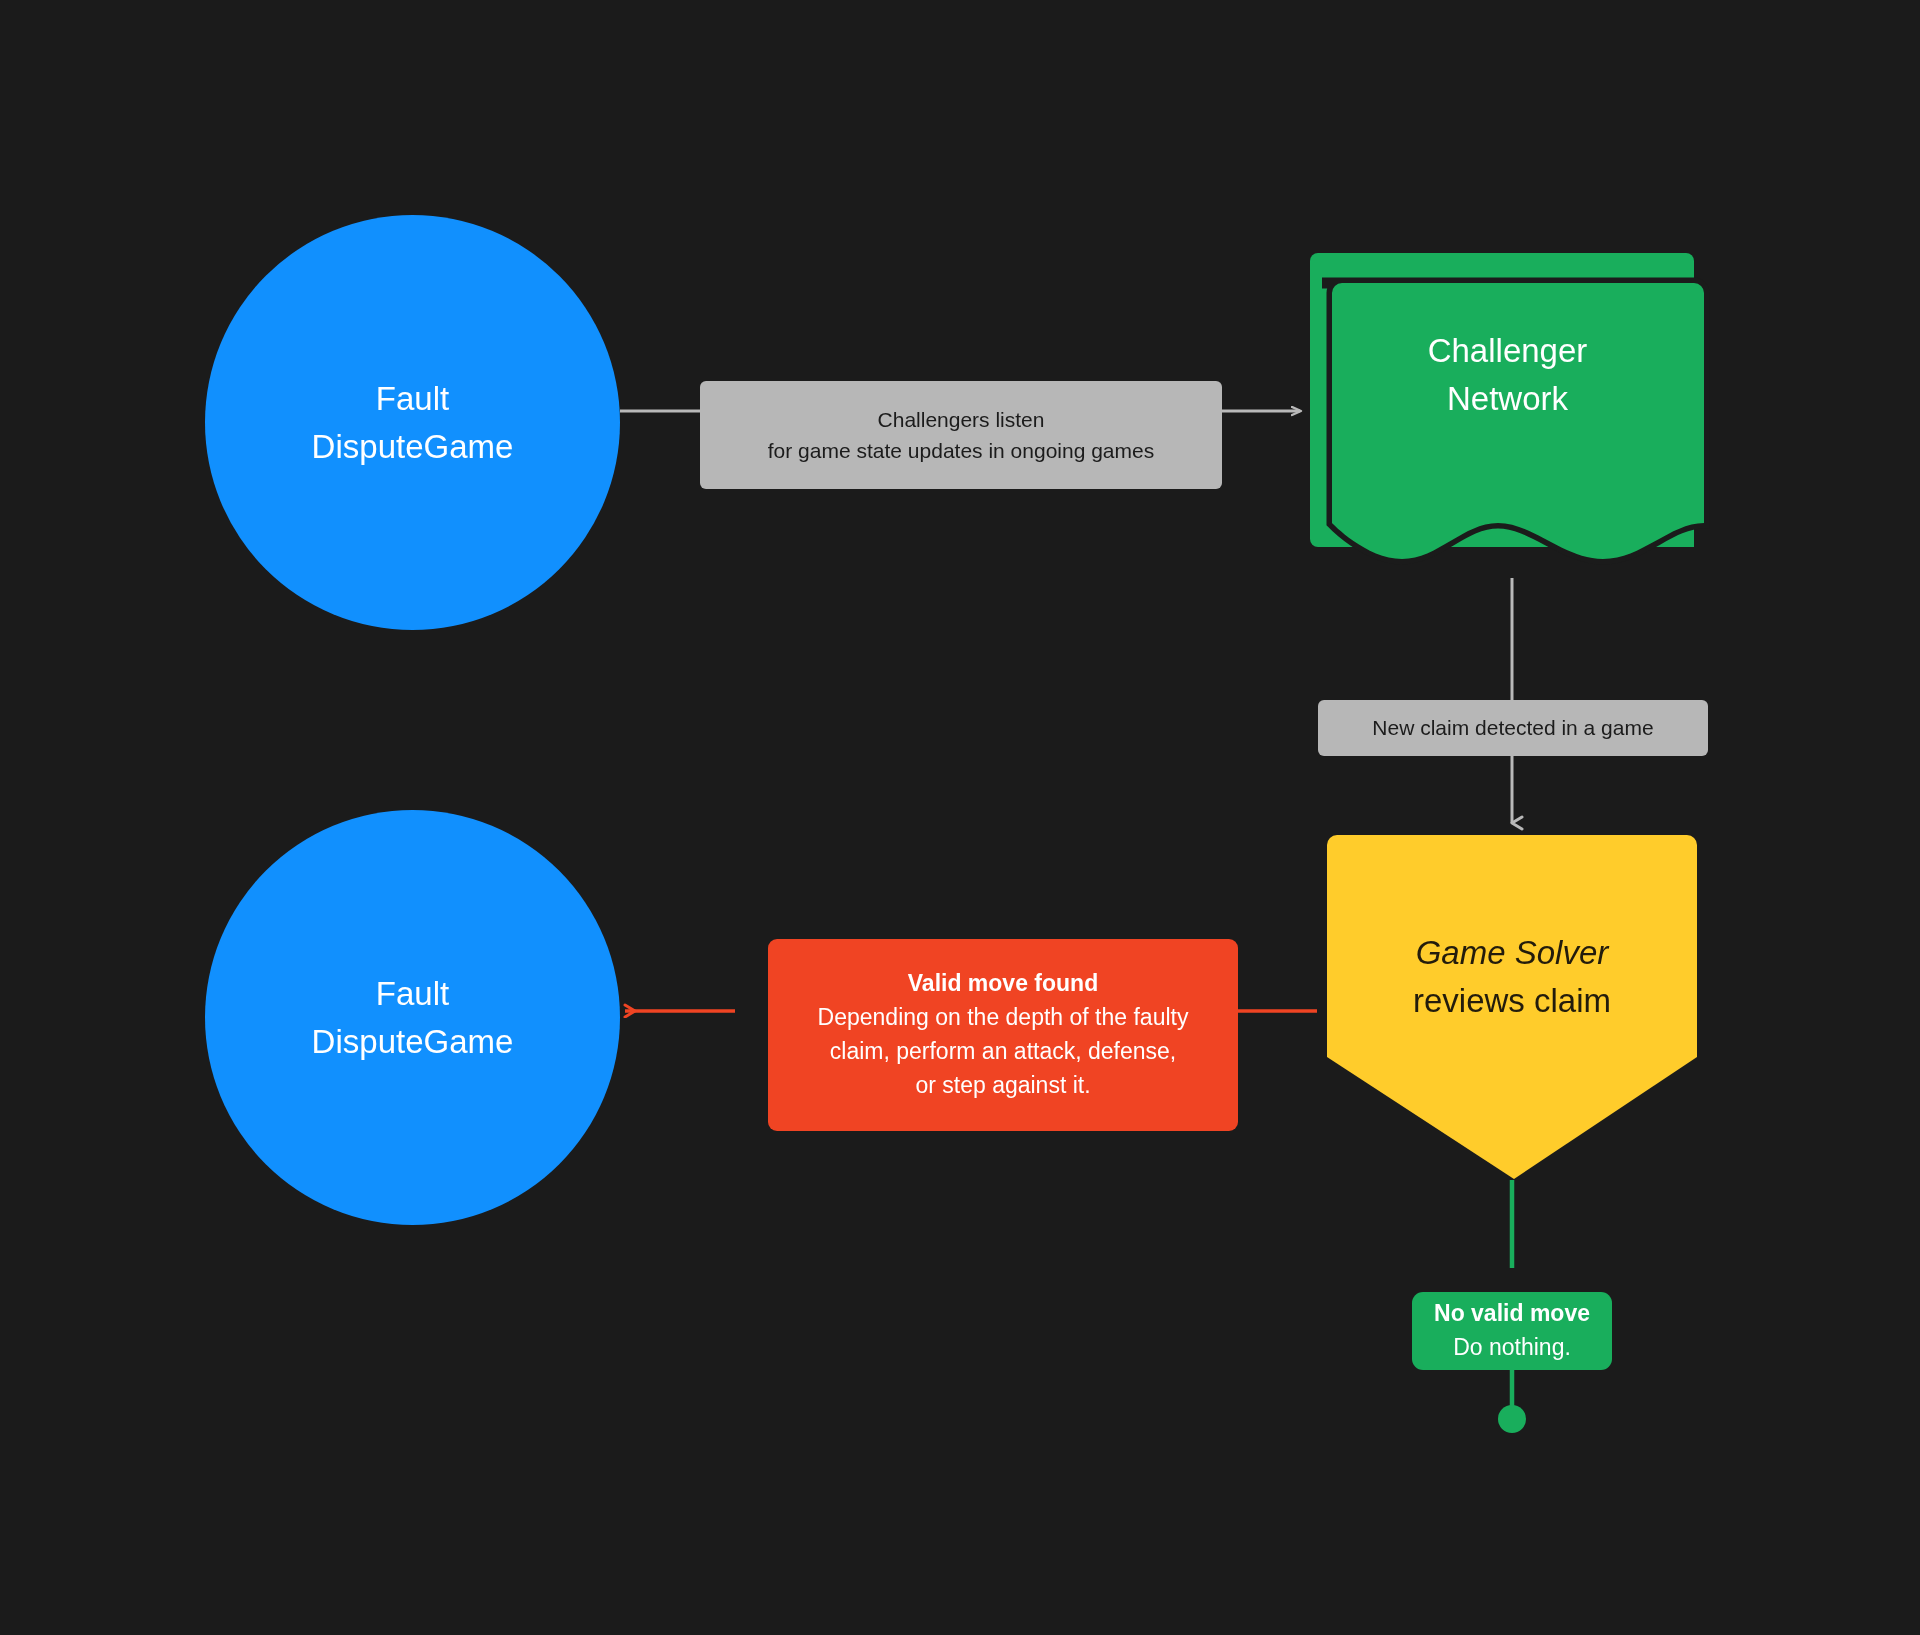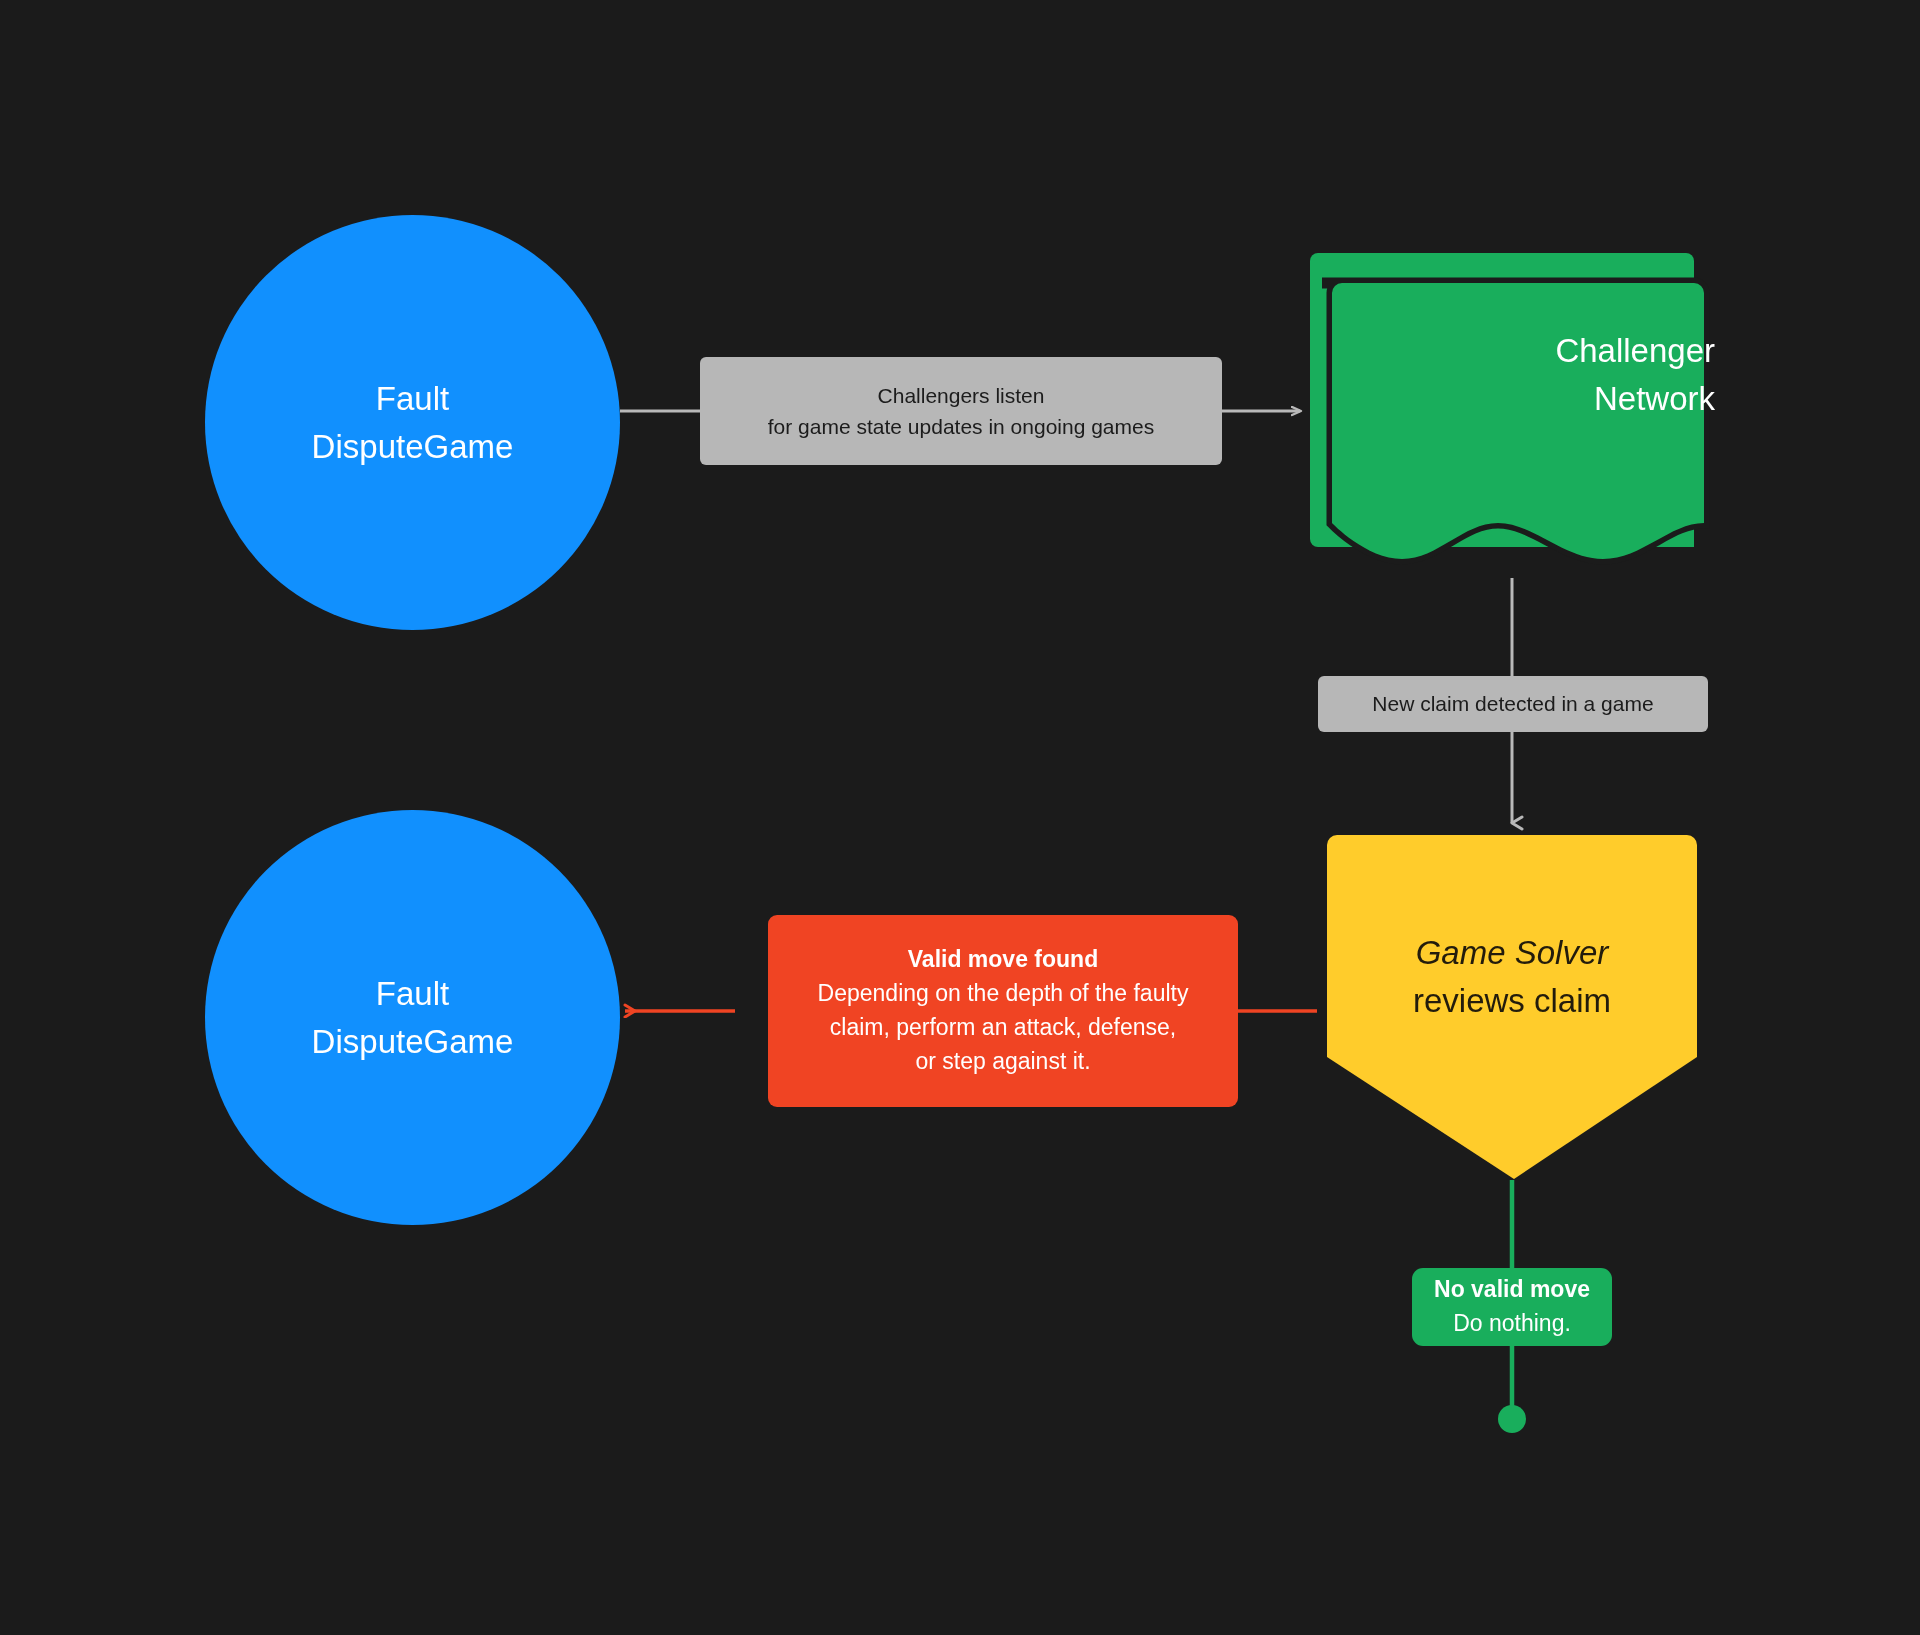--- a/index.html
+++ b/index.html
@@ -43,21 +43,21 @@
   }
 
   .doc-node {
     color: #ffffff;
     font-size: 33px;
     line-height: 1.45;
   }
   .doc-label {
     position: absolute;
     left: 0; right: 0;
-    text-align: right;
+    text-align: center;
     color: #ffffff;
     font-size: 33px;
     line-height: 1.45;
   }
 
   .pent-node { color: #2a2110; font-size: 33px; line-height: 1.45; }
   .pent-label {
     position: absolute;
     left: 0; right: 0;
     text-align: center;
@@ -68,20 +68,21 @@
 
   
   .edge-label {
     position: absolute;
     display: flex;
     flex-direction: column;
     align-items: center;
     justify-content: center;
     text-align: center;
     border-radius: 6px;
+    margin-top: 24px;
   }
   .edge-label.grey {
     background: #b7b7b7;
     color: #1c1c1c;
     font-size: 21px;
     line-height: 1.48;
     padding: 10px 18px;
   }
   .edge-label.red {
     background: #f04423;

